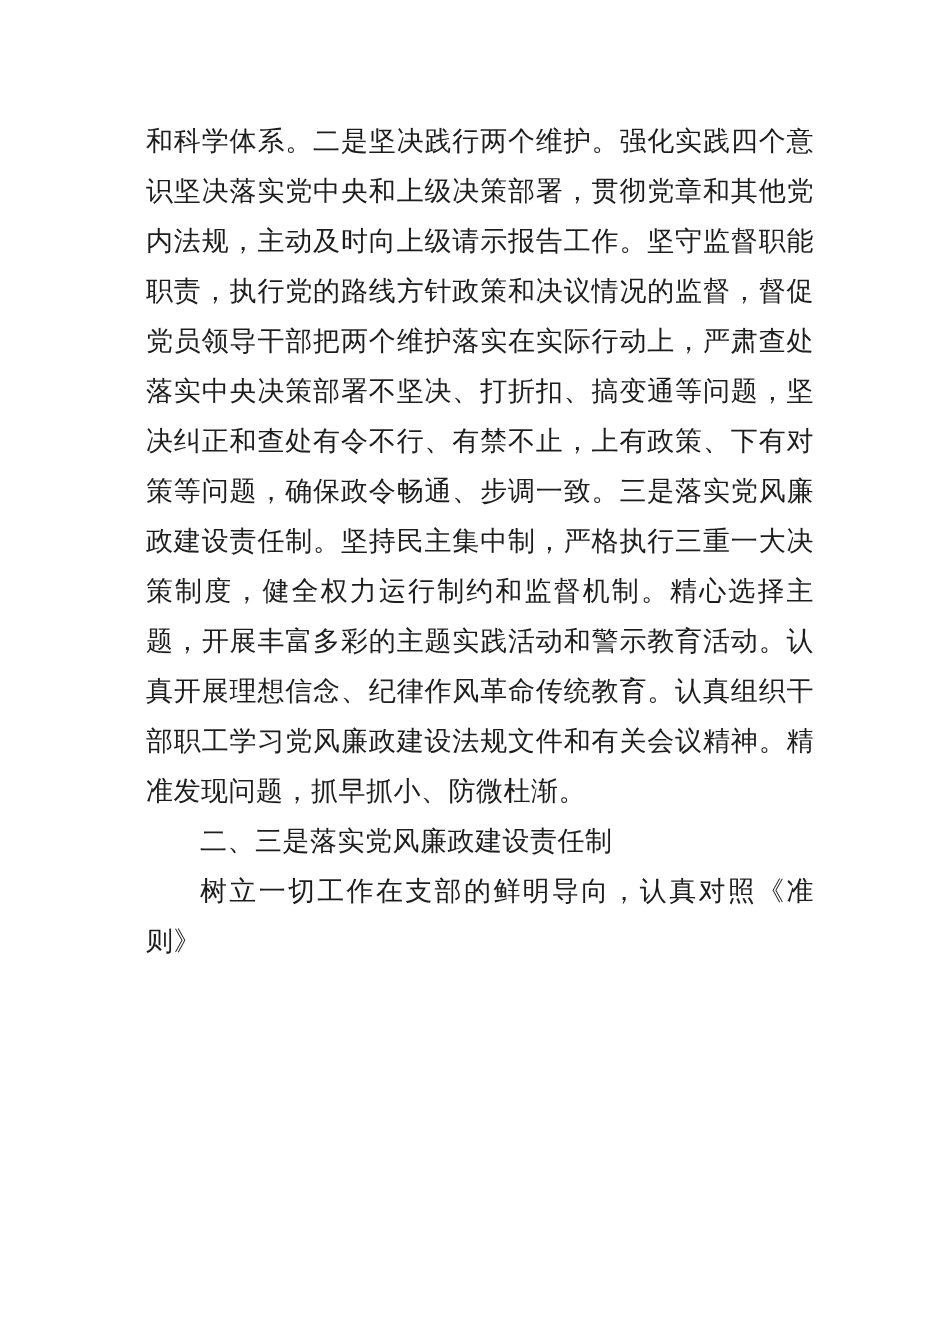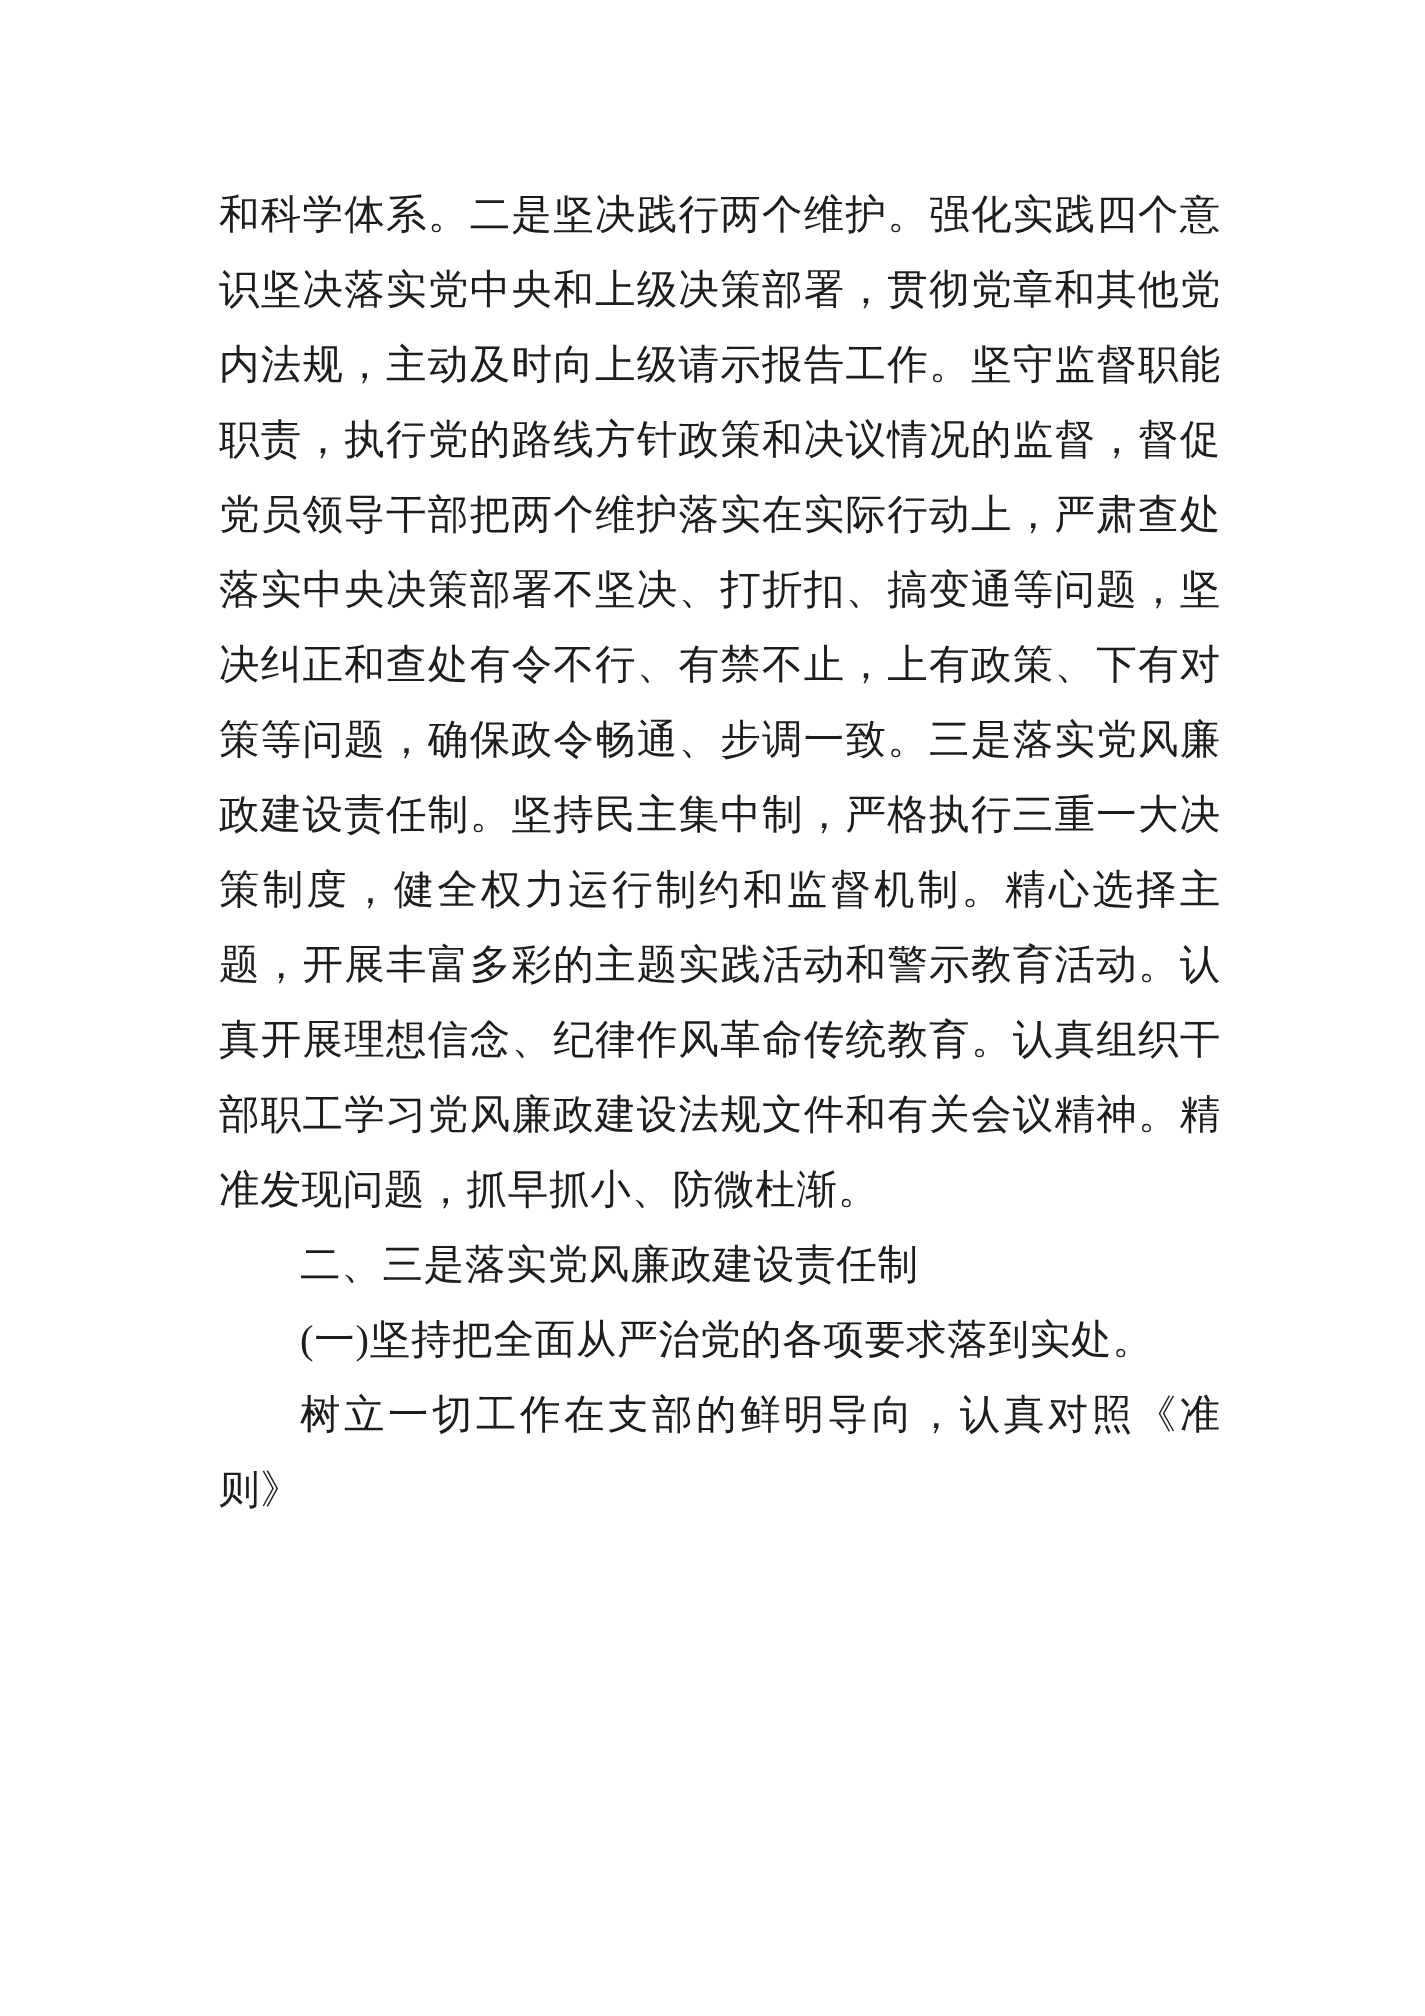--- a/index.html
+++ b/index.html
@@ -6,21 +6,21 @@
     margin: 0;
     padding: 0;
     background: #ffffff;
   }
   .page {
     position: relative;
     width: 871px;
     height: 1344px;
     background: #ffffff;
     overflow: hidden;
-    font-family: Liberation Serif, serif;
+    font-family: Liberation Mono, monospace;
   }
   .content {
     position: absolute;
     left: 146px;
     top: 118px;
     width: 668px;
   }
   .para {
     margin: 0;
     padding: 0;
@@ -36,16 +36,15 @@
     text-indent: 54px;
   }
 </style>
 </head>
 <body>
 
 <div class="page">
   <div class="content">
     <p class="para">和科学体系。二是坚决践行两个维护。强化实践四个意识坚决落实党中央和上级决策部署，贯彻党章和其他党内法规，主动及时向上级请示报告工作。坚守监督职能职责，执行党的路线方针政策和决议情况的监督，督促党员领导干部把两个维护落实在实际行动上，严肃查处落实中央决策部署不坚决、打折扣、搞变通等问题，坚决纠正和查处有令不行、有禁不止，上有政策、下有对策等问题，确保政令畅通、步调一致。三是落实党风廉政建设责任制。坚持民主集中制，严格执行三重一大决策制度，健全权力运行制约和监督机制。精心选择主题，开展丰富多彩的主题实践活动和警示教育活动。认真开展理想信念、纪律作风革命传统教育。认真组织干部职工学习党风廉政建设法规文件和有关会议精神。精准发现问题，抓早抓小、防微杜渐。</p>
     <p class="para indent">二、三是落实党风廉政建设责任制</p>
-    <p class="para indent">(一)坚持把全面从严治党的各项要求落到实处。</p>
     <p class="para indent">树立一切工作在支部的鲜明导向，认真对照《准则》</p>
   </div>
 </div>
 
 </body></html>

